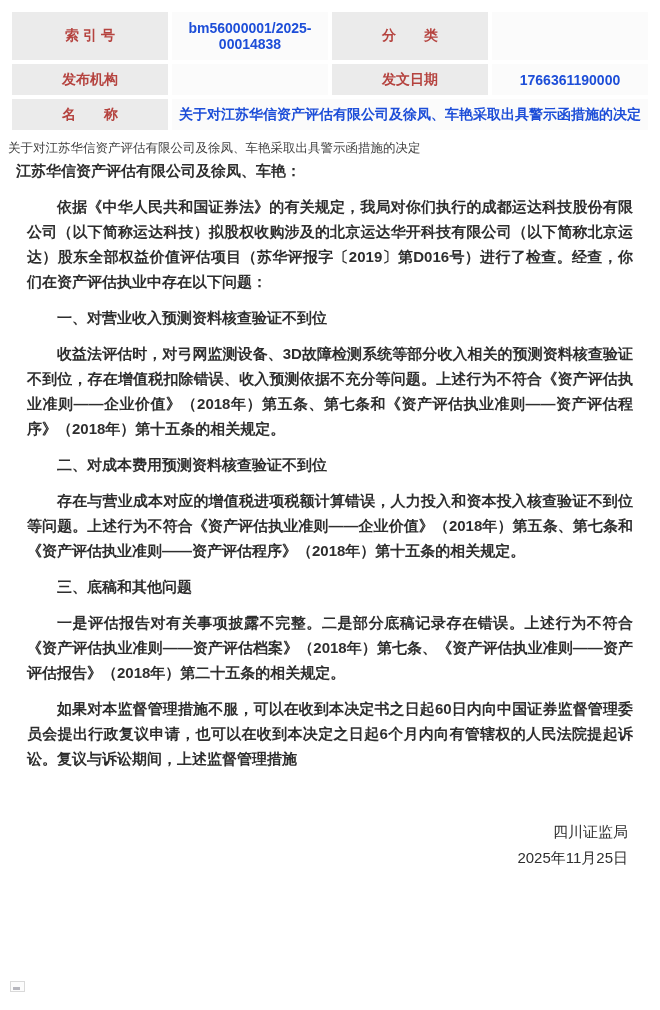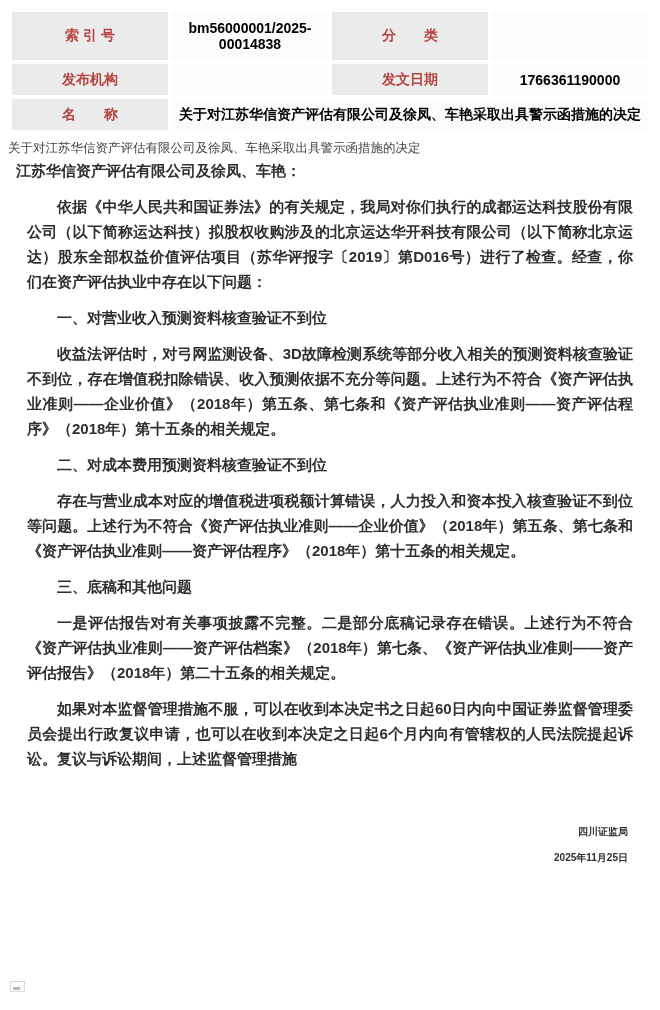--- a/index.html
+++ b/index.html
@@ -30,21 +30,21 @@
     font-weight: bold;
     word-wrap: break-word;
     margin-top: 7px;
   }
   td.cell-label {
     background: #ebebeb;
     color: #b5433f;
   }
   td.cell-value {
     background: #fbfbfb;
-    color: #000000;
+    color: #1d4ed8;
   }
   tr.row-tall td  { height: 44px; }
   tr.row-norm td  { height: 27px; }
   
   .doc-title {
     font-size: 12.5px;
     font-weight: normal;
     color: #404040;
     padding: 6px 8px 2px 8px;
     line-height: 16px;
@@ -59,22 +59,22 @@
   }
   .salutation { margin: 0; }
   .para {
     margin: 11px;
     text-indent: 2em;
   }
   .signature-block {
     margin-top: 48px;
     padding-right: 16px;
     text-align: right;
-    font-size: 10px;
-    font-weight: bold;
+    font-size: 15px;
+    font-weight: normal;
     line-height: 26px;
     color: #2e2e2e;
   }
   
   .broken-img {
     position: absolute;
     left: 10px;
     top: 981px;
     width: 13px;
     height: 9px;

